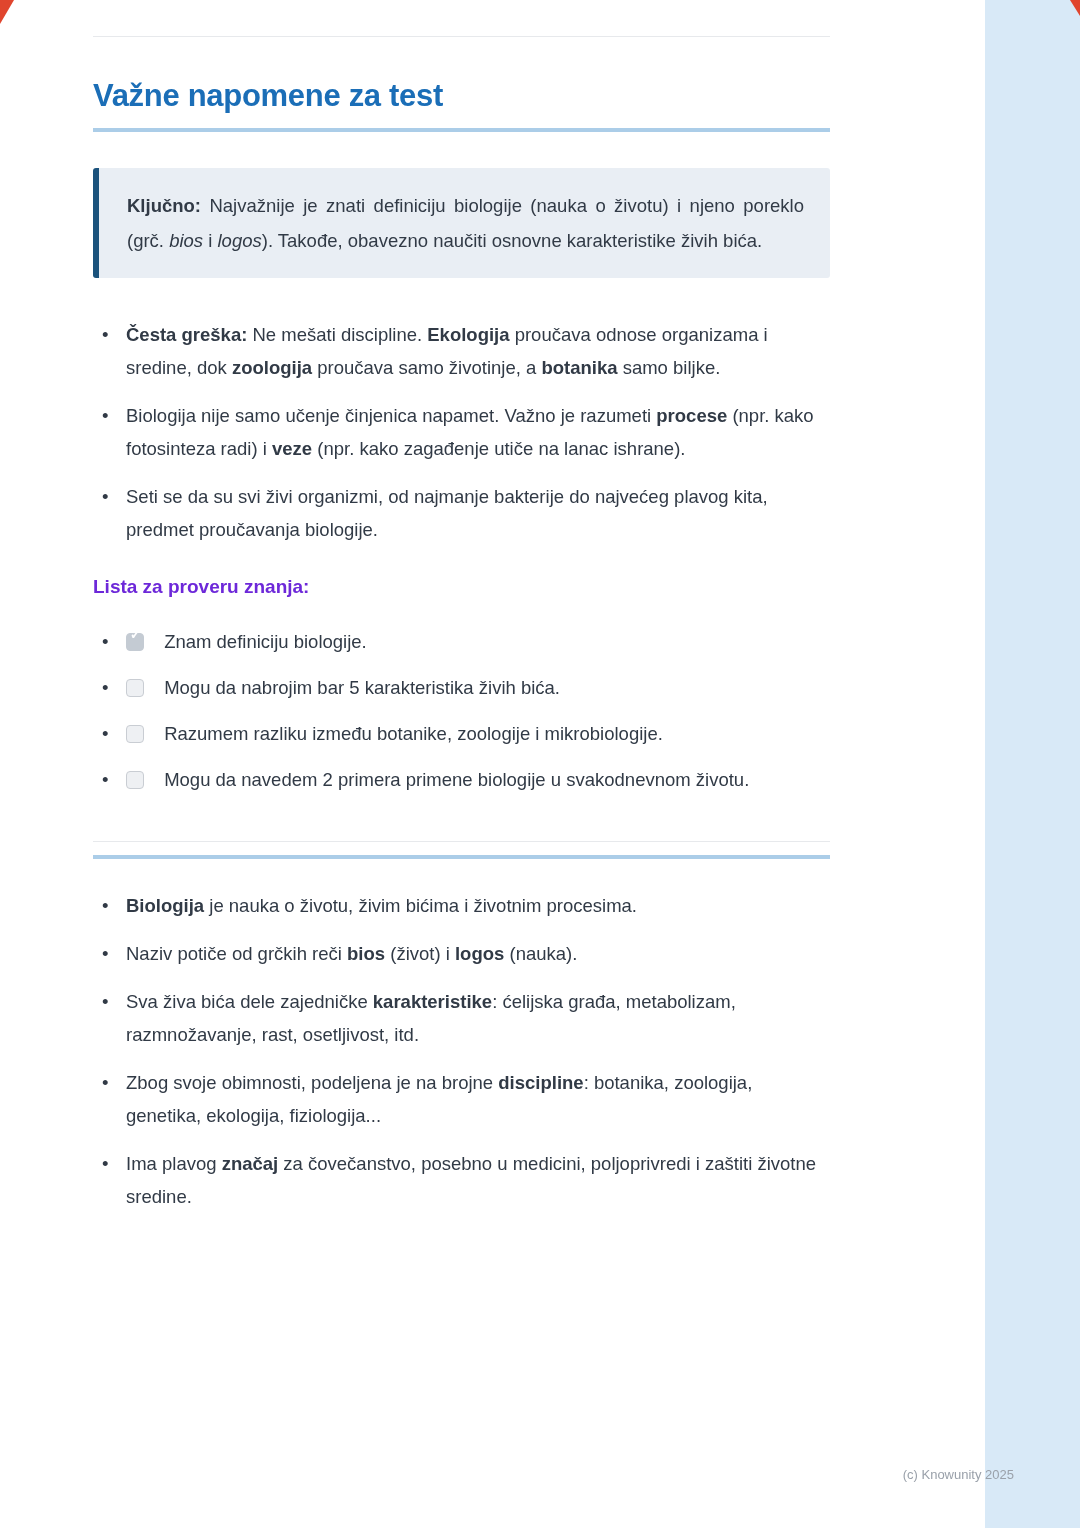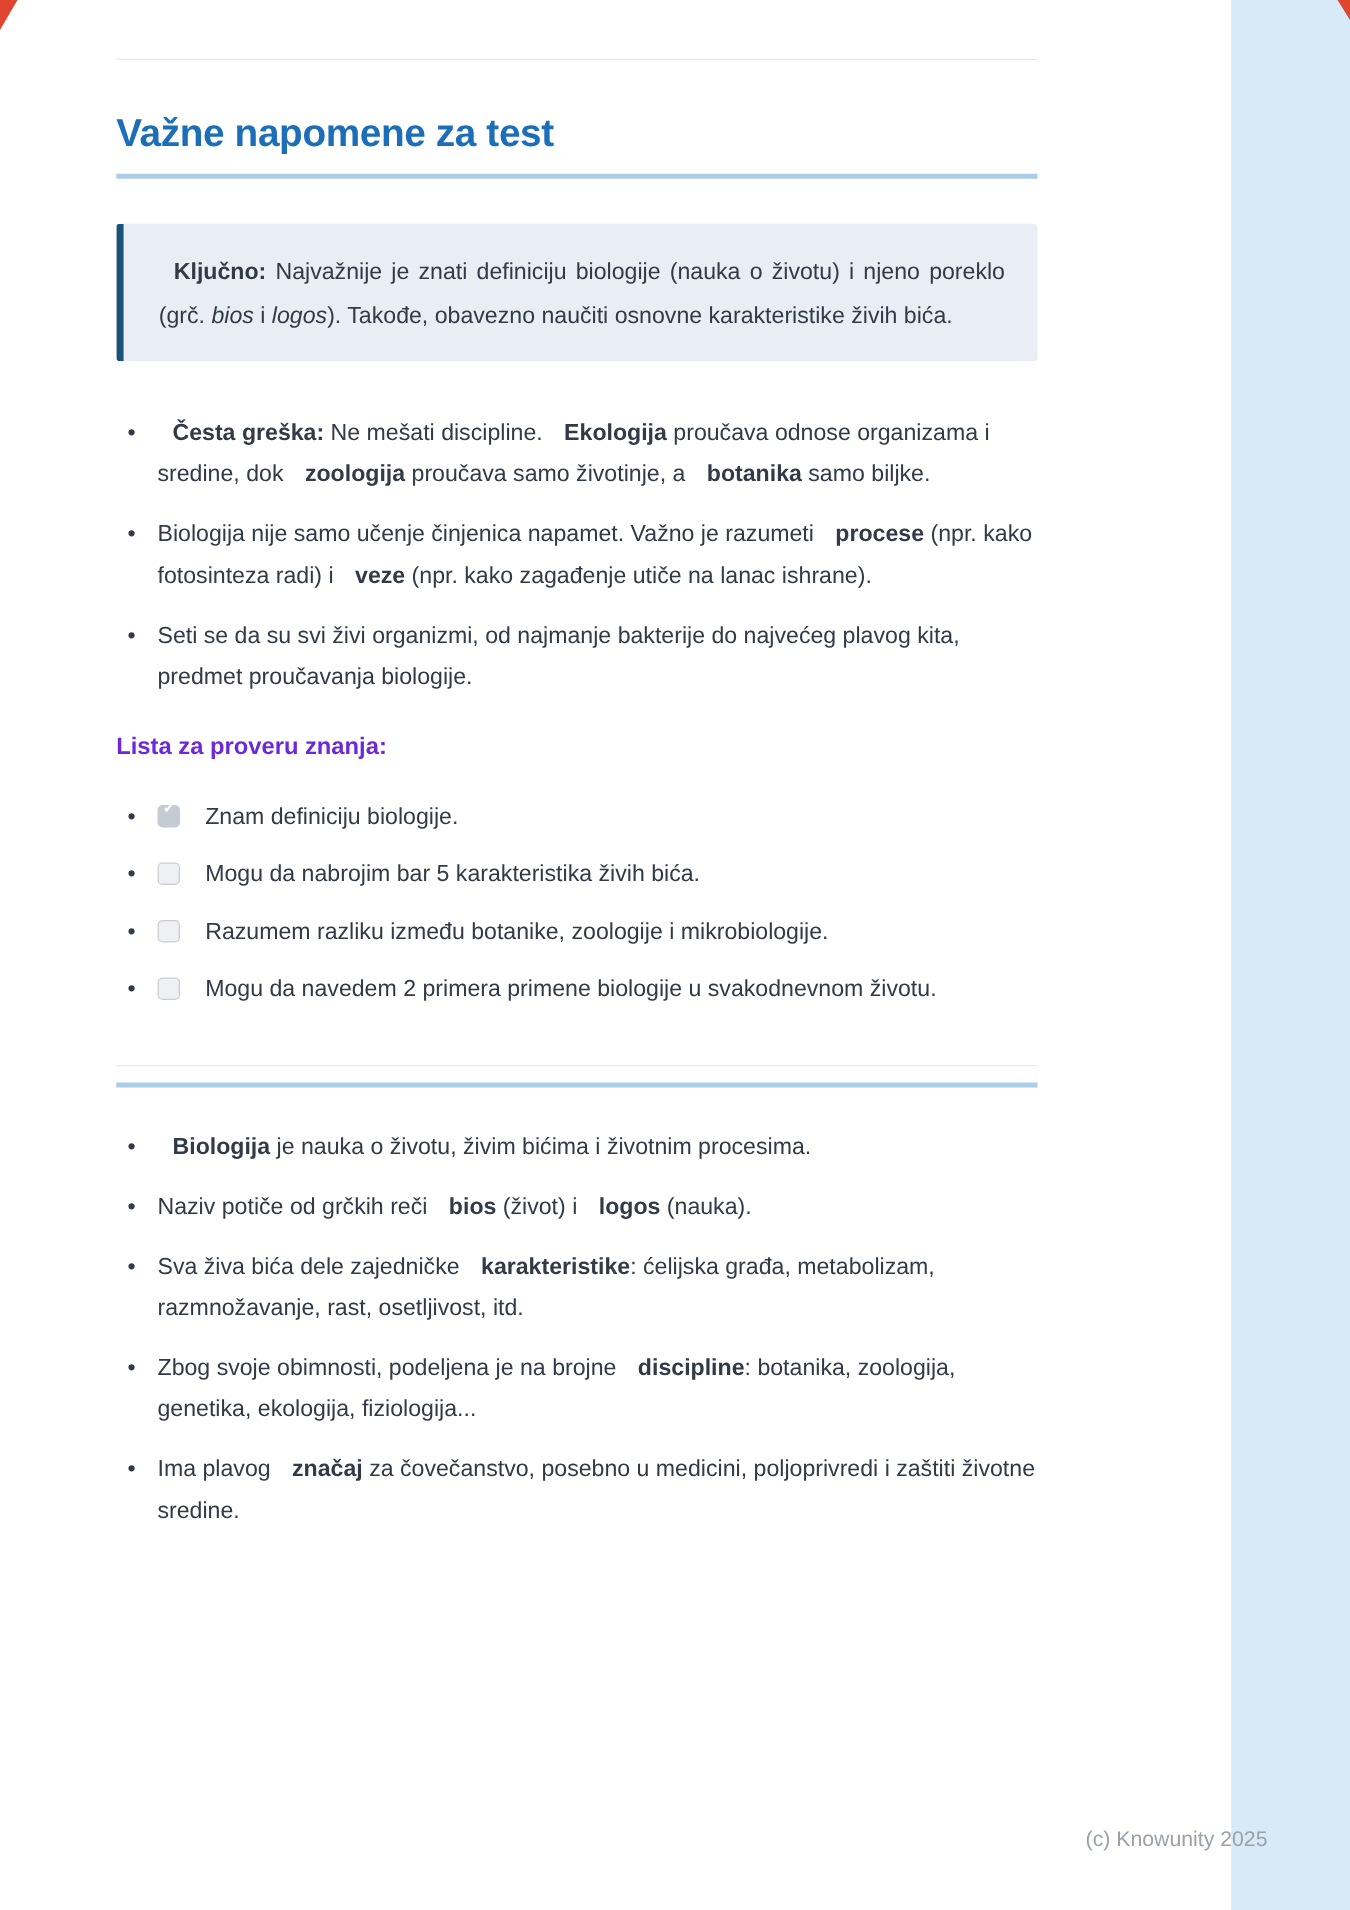--- a/index.html
+++ b/index.html
@@ -16,60 +16,60 @@
     background:#d8e9f7;
   }
   .corner-mark-left {
     position:absolute; top:0; left:0; width:0; height:0;
     border-left:14px solid #e0452e; border-bottom:24px solid transparent;
   }
   .corner-mark-right {
     position:absolute; top:0; right:0; width:0; height:0;
     border-right:10px solid #e0452e; border-bottom:16px solid transparent;
   }
-  .content { position:relative; width:737px; margin-left:93px; padding-top:47px; }
+  .content { position:relative; width:737px; margin-left:93px; padding-top:36px; }
   .rule { height:1px; background:#e7e9ec; border:0; }
   h1.section-title {
     color:#1b6eb7; font-size:31px; font-weight:700; letter-spacing:-0.3px;
     margin-top:40px; line-height:38px;
   }
   .title-underline { height:4px; background:#abcde8; margin-top:13px; }
   .callout {
     margin-top:36px; background:#e9eef4;
     border-left:6px solid #1a527c; border-radius:3px;
     padding:20px 26px 20px 28px;
   }
   .callout .rich { display:block; font-size:18.5px; line-height:35px; text-align:justify; }
   ul { list-style:none; }
   .blist { margin-top:40px; }
   .blist li { position:relative; padding-left:33px; margin-bottom:15px; font-size:18.5px; line-height:33px; }
   .dot { position:absolute; left:9px; top:0; color:#313a46; }
   .b { font-weight:700; color:#20293
 
-4;margin-left:12px; }
+4; }
   .i { font-style:italic; }
   .subheading { margin-top:30px; font-size:19px; font-weight:700; color:#6d28d9; }
   .clist { margin-top:27px; }
   .clist li { position:relative; padding-left:33px; margin-bottom:13px; font-size:18.5px; line-height:33px; }
   .checkbox {
     display:inline-block; width:18px; height:18px; border-radius:4px;
     margin-right:15px; vertical-align:-3px; position:relative;
     background:#eef0f3; border:1px solid #c9cdd3;
   }
   .checkbox[data-checked="true"] { background:#c4cbd3; border-color:#c4cbd3; }
   .checkbox[data-checked="true"]::after {
     content:"✓"; position:absolute; left:3px; top:-8px;
     font-size:13px; line-height:18px; color:#ffffff; font-weight:700;
   }
   .section-divider { margin-top:45px; }
   .h1-second { margin-top:50px; }
   .blist2 { margin-top:30px; }
   .footer {
     position:absolute; right:66px; bottom:46px;
-    font-size:17px; color:#9aa1aa;
+    font-size:13px; color:#9aa1aa;
   }
 </style>
 </head>
 <body>
 
 <div class="side-stripe"></div>
 <div class="corner-mark-left"></div>
 <div class="corner-mark-right"></div>
 
 <div class="content">

